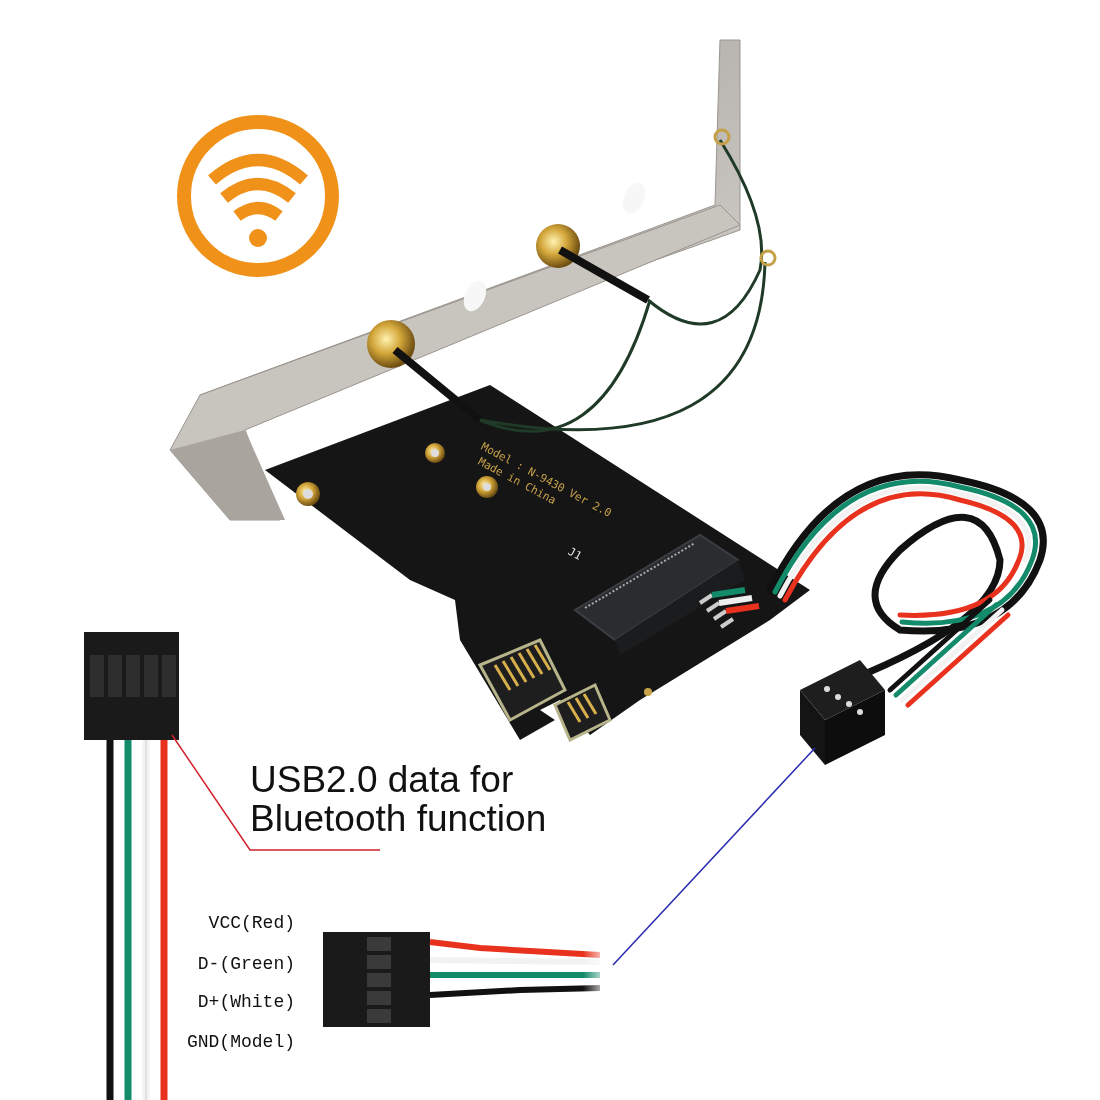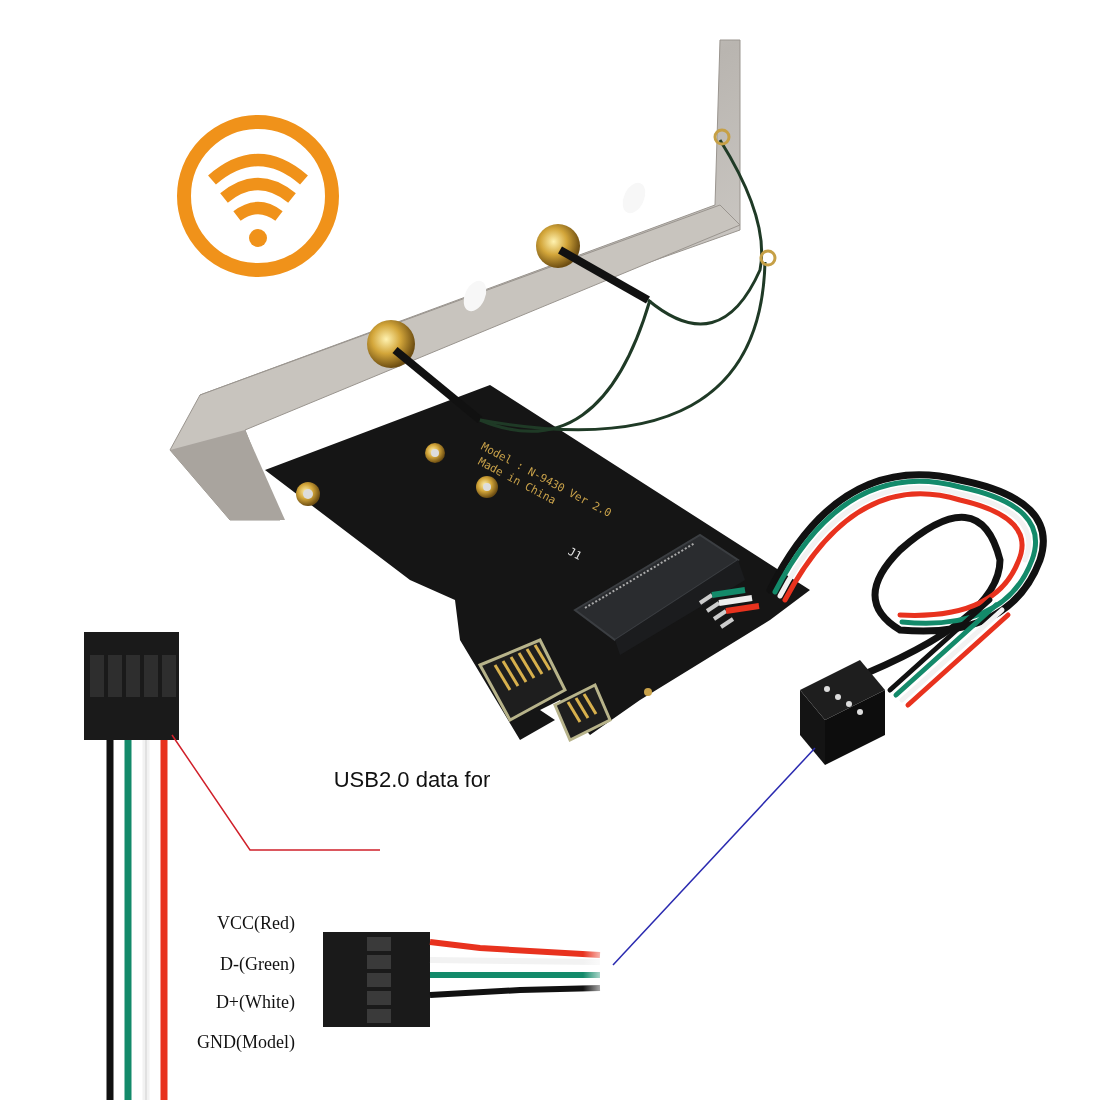--- a/index.html
+++ b/index.html
@@ -1,19 +1,19 @@
 <!DOCTYPE html>
 <html><head>
 <meta charset="utf-8">
 <style>
   html,body{margin:0;padding:0;background:#ffffff;}
   #stage{position:relative;width:1100px;height:1100px;overflow:hidden;background:#ffffff;font-family:"Liberation Sans",sans-serif;}
   svg#art{position:absolute;left:0;top:0;}
-  .callout{position:absolute;left:232px;top:760px;width:360px;text-align:center;color:#111;font-size:22px;line-height:39px;font-family:"Liberation Sans",sans-serif;}
-  .pin-label{position:absolute;right:805px;width:200px;text-align:right;font-size:18px;color:#111;font-family:Liberation Serif, serif;}
+  .callout{position:absolute;left:250px;top:760px;width:360px;text-align:left;color:#111;font-size:37px;line-height:39px;font-family:"Liberation Sans",sans-serif;}
+  .pin-label{position:absolute;right:805px;width:200px;text-align:right;font-size:18px;color:#111;font-family:Liberation Mono, monospace;}
   .pcb-text{position:absolute;color:#c9a24a;font-size:11px;font-family:"DejaVu Sans Mono",monospace;transform-origin:left top;}
 </style>
 </head>
 <body>
 
 <div id="stage">
 
   <svg id="art" width="1100" height="1100" viewBox="0 0 1100 1100">
     <defs>
       <linearGradient id="metal" x1="0" y1="0" x2="1" y2="1">
@@ -160,20 +160,21 @@
     <path d="M172 735 L250 850 L380 850" stroke="#d0202a" stroke-width="1.5" fill="none"></path>
     <line x1="815" y1="748" x2="613" y2="965" stroke="#2a2ab0" stroke-width="1.5"></line>
   </svg>
 
   <div class="pcb-text" style="left:485px;top:440px;transform:rotate(28deg);">Model : N-9430 Ver 2.0</div>
   <div class="pcb-text" style="left:482px;top:455px;transform:rotate(28deg);">Made in China</div>
   <div class="pcb-text" style="left:572px;top:545px;color:#e6e6e6;transform:rotate(28deg);">J1</div>
 
   <div class="callout">
     <div>USB2.0 data for</div>
+    <div>Bluetooth function</div>
   </div>
 
   <div class="pin-label" style="top:913px;">VCC(Red)</div>
   <div class="pin-label" style="top:954px;">D-(Green)</div>
   <div class="pin-label" style="top:992px;">D+(White)</div>
   <div class="pin-label" style="top:1032px;">GND(Model)</div>
 
 </div>
 
 </body></html>

